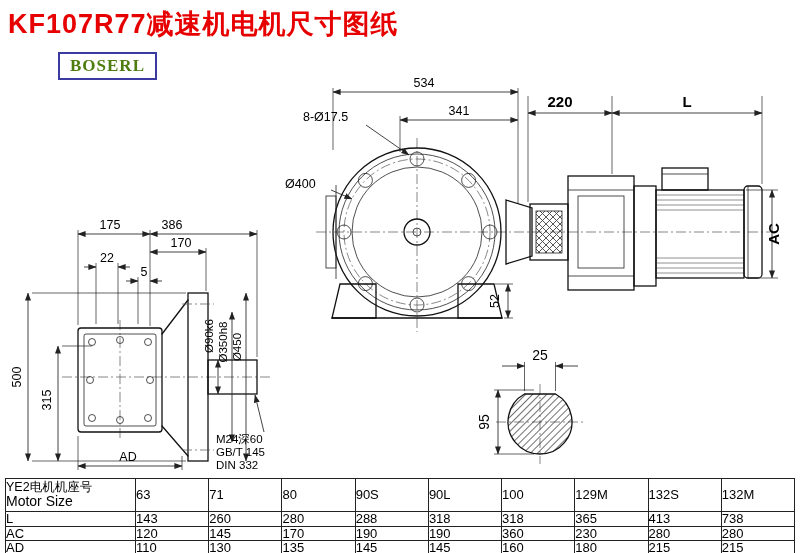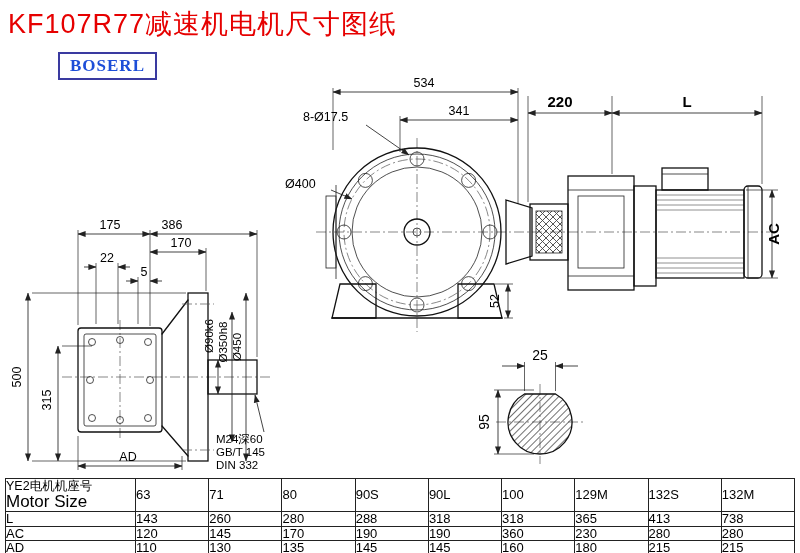--- a/index.html
+++ b/index.html
@@ -1,20 +1,20 @@
 <!DOCTYPE html>
 <html><head>
 <meta charset="utf-8">
 <style>
   html,body{margin:0;padding:0;background:#ffffff;}
   #stage{position:relative;width:800px;height:553px;background:#fff;overflow:hidden;
          font-family:"Liberation Sans",sans-serif;}
-  #title{position:absolute;left:8px;top:6px;font-size:27px;font-weight:normal;color:#e60000;
+  #title{position:absolute;left:8px;top:6px;font-size:27px;font-weight:bold;color:#e60000;
          letter-spacing:1px;white-space:nowrap;}
-  #brand{position:absolute;left:58px;top:52px;border:2px solid #3a3aa0;color:#1d4ed8;
+  #brand{position:absolute;left:58px;top:52px;border:2px solid #3a3aa0;color:#4d7c0f;
          font-family:"Liberation Serif",serif;font-weight:bold;font-size:17px;
          padding:2px 10px;letter-spacing:1px;background:#fff;}
   #drawing{position:absolute;left:0;top:0;}
   
   .geo{stroke:#111;stroke-width:1.3;fill:none;stroke-linecap:round;}
   .geo2{stroke:#222;stroke-width:.8;fill:none;}
   .fin{stroke:#333;stroke-width:.55;fill:none;}
   .cl{stroke:#555;stroke-width:.7;fill:none;stroke-dasharray:10 3 2 3;}
   .dim{stroke:#222;stroke-width:.85;fill:none;}
   .ext{stroke:#222;stroke-width:.7;fill:none;}
@@ -23,21 +23,21 @@
   .ts{font-size:11.5px;}
   .tm{font-size:14px;}
   
   #size-table{position:absolute;left:5px;top:478px;width:790px;height:75px;
               border-collapse:collapse;table-layout:fixed;}
   #size-table td{border:1px solid #222;text-align:left;vertical-align:middle;
                  padding:0;font-size:13px;color:#000;line-height:1.05;}
   #size-table tr.hdr{height:33px;}
   #size-table tr.data{height:14px;}
   .cellcn{font-size:12.5px;}
-  .cellen{font-size:17px;}
+  .cellen{font-size:14px;}
 </style>
 </head>
 <body>
 
 <div id="stage">
 
   <svg id="drawing" width="800" height="478" viewBox="0 0 800 478" xmlns="http://www.w3.org/2000/svg">
     <defs>
       <marker id="arr" viewBox="0 0 8 8" refX="7.6" refY="4" markerWidth="8" markerHeight="8" markerUnits="userSpaceOnUse" orient="auto-start-reverse">
         <path d="M0,1 L8,4 L0,7 Z" fill="#222"></path>

